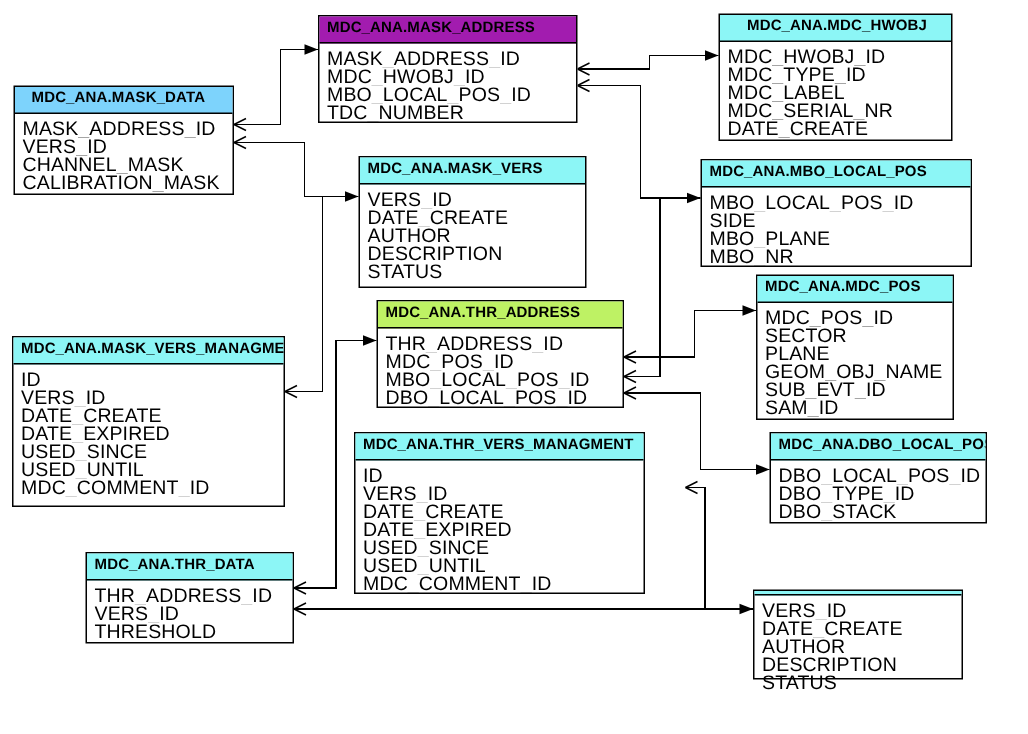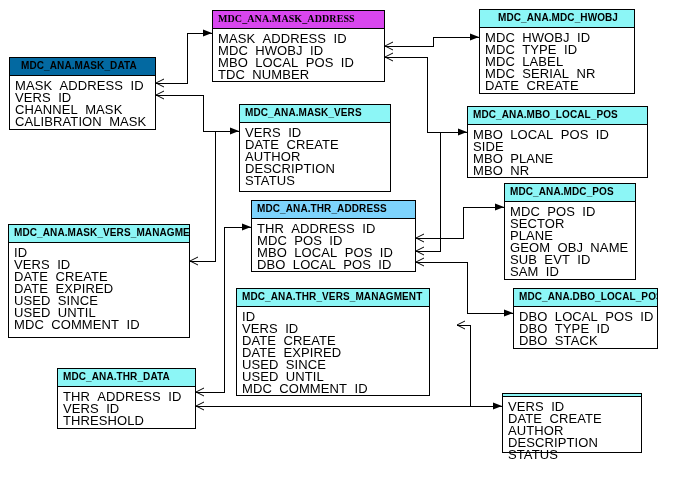--- a/index.html
+++ b/index.html
@@ -140,40 +140,40 @@
       <g>
         <polyline points="470,406 470,325 457,325" fill="none" stroke="#000000" stroke-width="1" shape-rendering="crispEdges"></polyline>
         <g>
           <line x1="457" y1="325" x2="465" y2="321" stroke="#000000" stroke-width="1"></line>
           <line x1="457" y1="325" x2="465" y2="329" stroke="#000000" stroke-width="1"></line>
         </g>
       </g>
     </svg>
 
 <div class="db-table" style="left: 212px; top: 10px; width: 173px; height: 72px;">
-      <div class="hdr" style="background: #d946ef; font-family: Liberation Serif, serif;">MDC_ANA.MASK_ADDRESS</div>
+      <div class="hdr" style="background: #a21caf;">MDC_ANA.MASK_ADDRESS</div>
       <div class="flds">
         <div class="fld">MASK_ADDRESS_ID</div>
         <div class="fld">MDC_HWOBJ_ID</div>
         <div class="fld">MBO_LOCAL_POS_ID</div>
         <div class="fld">TDC_NUMBER</div>
       </div>
     </div>
     <div class="db-table" style="left: 479px; top: 9px; width: 156px; height: 85px;">
       <div class="hdr" style="background: rgb(140, 246, 246); padding-left: 18px;">MDC_ANA.MDC_HWOBJ</div>
       <div class="flds">
         <div class="fld">MDC_HWOBJ_ID</div>
         <div class="fld">MDC_TYPE_ID</div>
         <div class="fld">MDC_LABEL</div>
         <div class="fld">MDC_SERIAL_NR</div>
         <div class="fld">DATE_CREATE</div>
       </div>
     </div>
     <div class="db-table" style="left: 9px; top: 57px; width: 147px; height: 73px;">
-      <div class="hdr" style="background: #0369a1; padding-left: 11px;">MDC_ANA.MASK_DATA</div>
+      <div class="hdr" style="background: #7dd3fc; padding-left: 11px;">MDC_ANA.MASK_DATA</div>
       <div class="flds">
         <div class="fld">MASK_ADDRESS_ID</div>
         <div class="fld">VERS_ID</div>
         <div class="fld">CHANNEL_MASK</div>
         <div class="fld">CALIBRATION_MASK</div>
       </div>
     </div>
     <div class="db-table" style="left: 239px; top: 104px; width: 152px; height: 88px;">
       <div class="hdr" style="background: rgb(140, 246, 246);">MDC_ANA.MASK_VERS</div>
       <div class="flds">
@@ -210,21 +210,21 @@
         <div class="fld">ID</div>
         <div class="fld">VERS_ID</div>
         <div class="fld">DATE_CREATE</div>
         <div class="fld">DATE_EXPIRED</div>
         <div class="fld">USED_SINCE</div>
         <div class="fld">USED_UNTIL</div>
         <div class="fld">MDC_COMMENT_ID</div>
       </div>
     </div>
     <div class="db-table" style="left: 251px; top: 200px; width: 165px; height: 72px;">
-      <div class="hdr" style="background: #7dd3fc;">MDC_ANA.THR_ADDRESS</div>
+      <div class="hdr" style="background: #bef264;">MDC_ANA.THR_ADDRESS</div>
       <div class="flds">
         <div class="fld">THR_ADDRESS_ID</div>
         <div class="fld">MDC_POS_ID</div>
         <div class="fld">MBO_LOCAL_POS_ID</div>
         <div class="fld">DBO_LOCAL_POS_ID</div>
       </div>
     </div>
     <div class="db-table" style="left: 236px; top: 288px; width: 194px; height: 108px;">
       <div class="hdr" style="background: rgb(140, 246, 246);">MDC_ANA.THR_VERS_MANAGMENT</div>
       <div class="flds">

